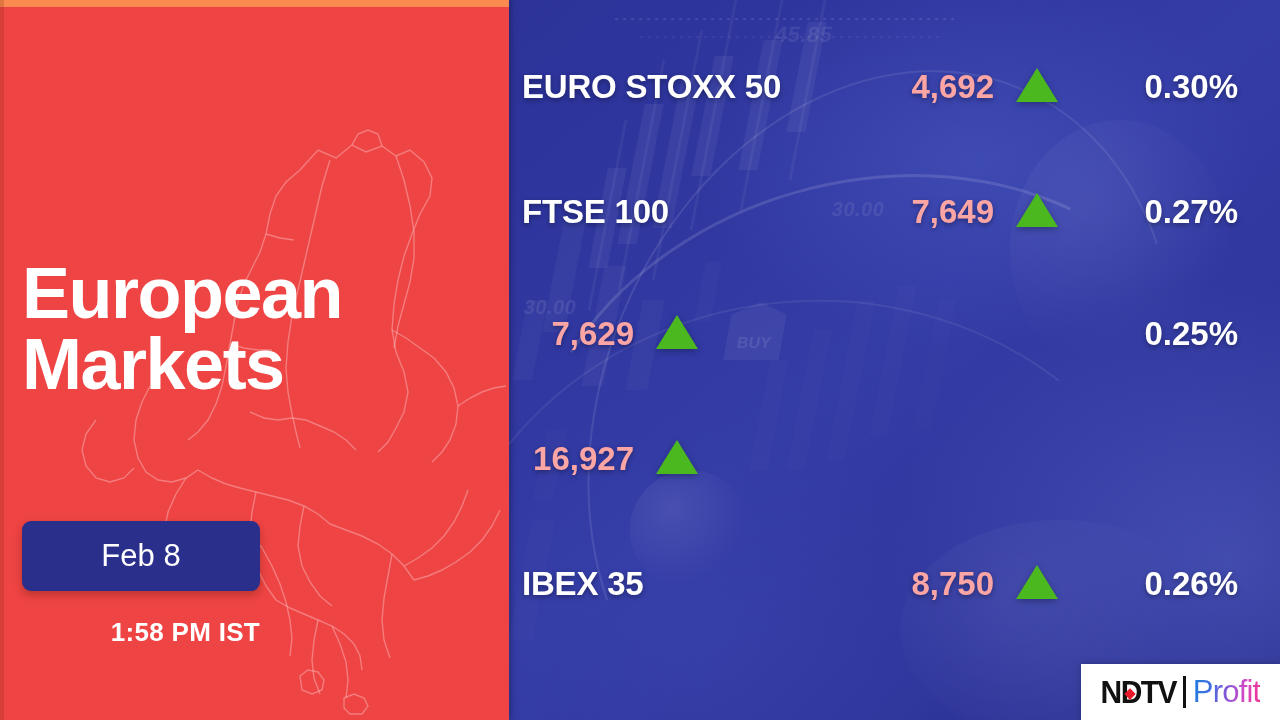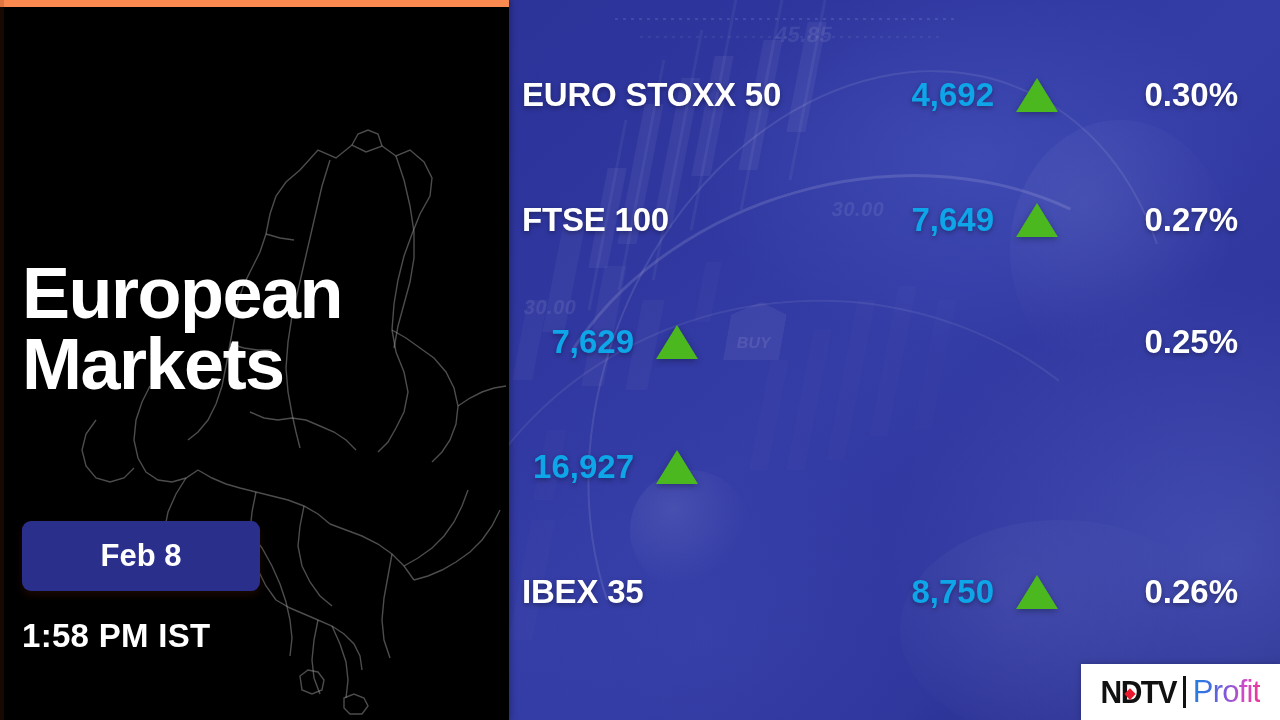--- a/index.html
+++ b/index.html
@@ -94,33 +94,33 @@
     position: absolute;
     left: 522px; top: 0;
     width: 738px; height: 720px;
   }
   .row {
     position: absolute;
     left: 0;
     width: 738px;
     height: 54px;
     display: flex;
-    align-items: center;
+    align-items: flex-start;
   }
   .idx-name {
     color: #ffffff;
     font-size: 33px;
     font-weight: bold;
     letter-spacing: -0.2px;
     text-shadow: 0 2px 5px rgba(0,0,0,0.35);
     flex: 0 0 360px;
     white-space: nowrap;
   }
   .idx-value {
-    color: #0ea5e9;
+    color: #fca5a5;
     font-size: 33px;
     font-weight: bold;
     text-align: right;
     flex: 0 0 112px;
     text-shadow: 0 2px 5px rgba(0,0,0,0.35);
     white-space: nowrap;
   }
   .arrow-cell {
     flex: 0 0 86px;
     display: flex;
@@ -143,21 +143,21 @@
     padding-right: 22px;
     text-shadow: 0 2px 5px rgba(0,0,0,0.35);
     white-space: nowrap;
   }
 
   
   .orange-panel {
     position: absolute;
     left: 0; top: 0;
     width: 509px; height: 720px;
-    background: #000000;
+    background: #ef4444;
     overflow: hidden;
     box-shadow: 2px 0 6px rgba(0,0,0,0.28);
   }
   .orange-top-strip {
     position: absolute;
     left: 0; top: 0;
     width: 509px; height: 7px;
     background: #fb8a51;
   }
   .orange-left-edge {
@@ -194,30 +194,30 @@
     background: #2b2f8c;
     border-radius: 9px;
     display: flex;
     align-items: center;
     justify-content: center;
     box-shadow: 0 4px 9px rgba(80,25,5,0.35);
   }
   .date-badge span {
     color: #ffffff;
     font-size: 31px;
-    font-weight: bold;
+    font-weight: normal;
   }
   .time-text {
     position: absolute;
     left: 22px;
     top: 617px;
     width: 238px;
-    text-align: left;
+    text-align: right;
     color: #ffffff;
-    font-size: 33px;
+    font-size: 26px;
     font-weight: bold;
     letter-spacing: 0.3px;
   }
 
   
   .logo-box {
     position: absolute;
     left: 1081px;
     top: 664px;
     width: 199px;

